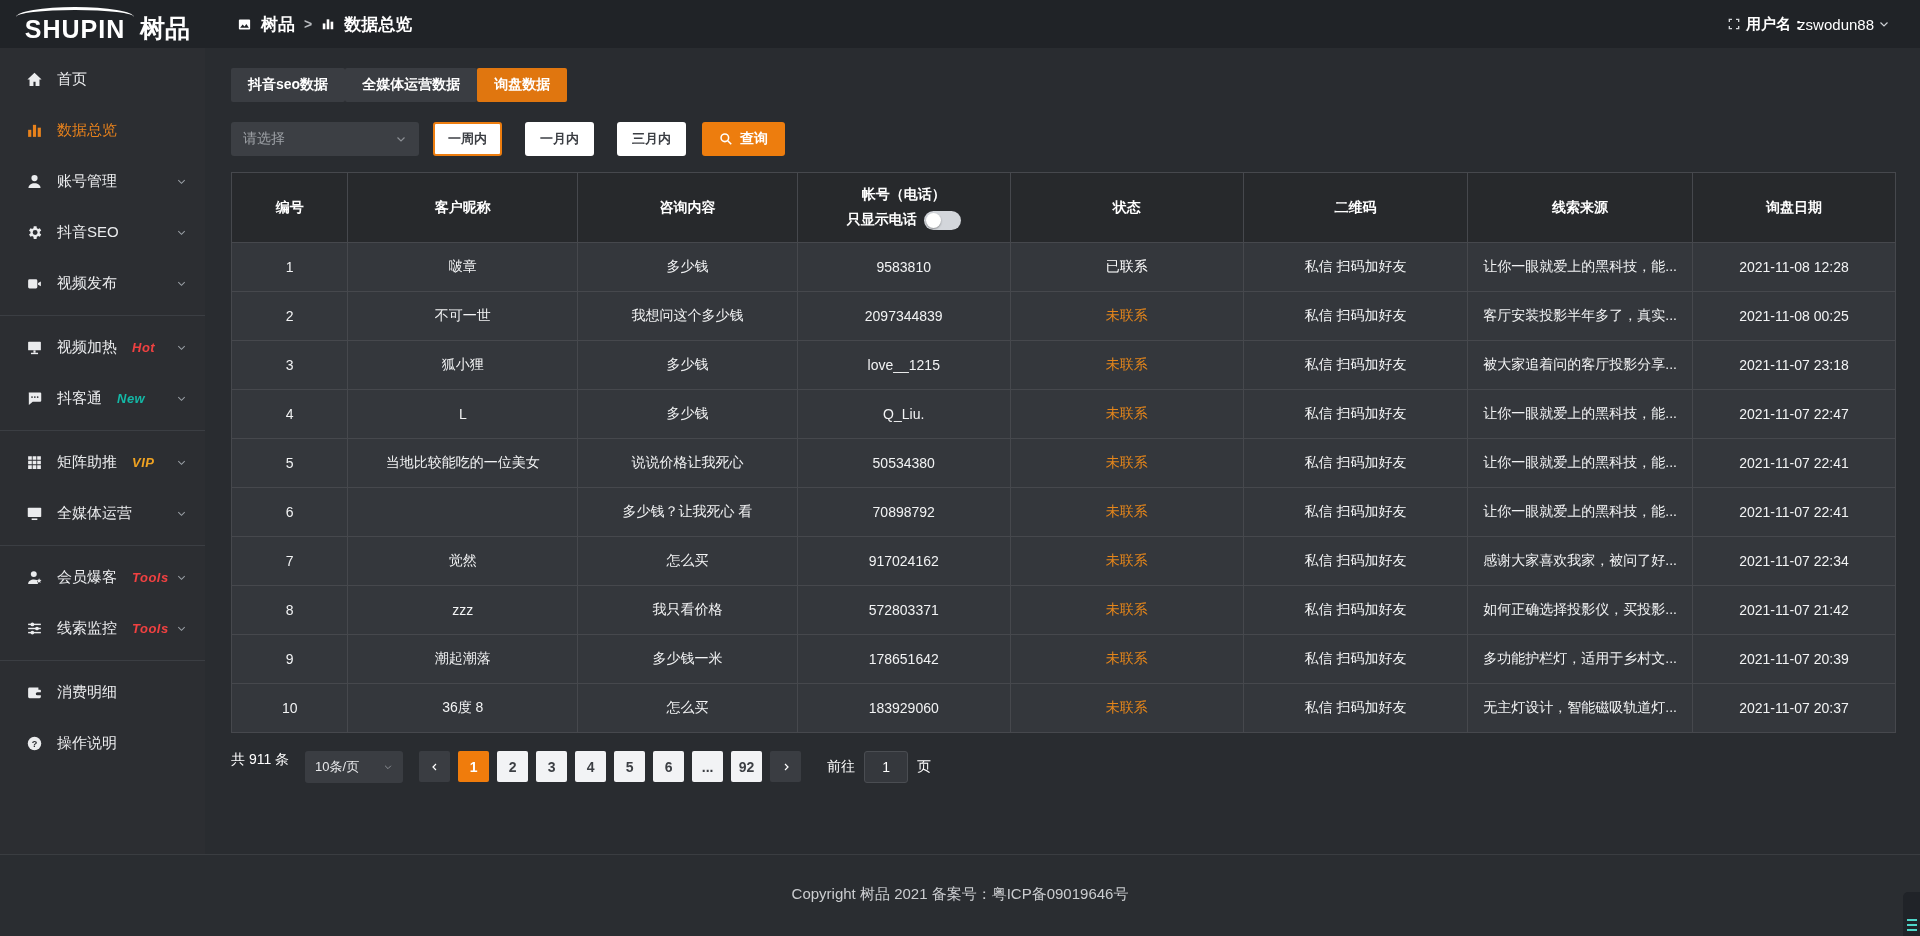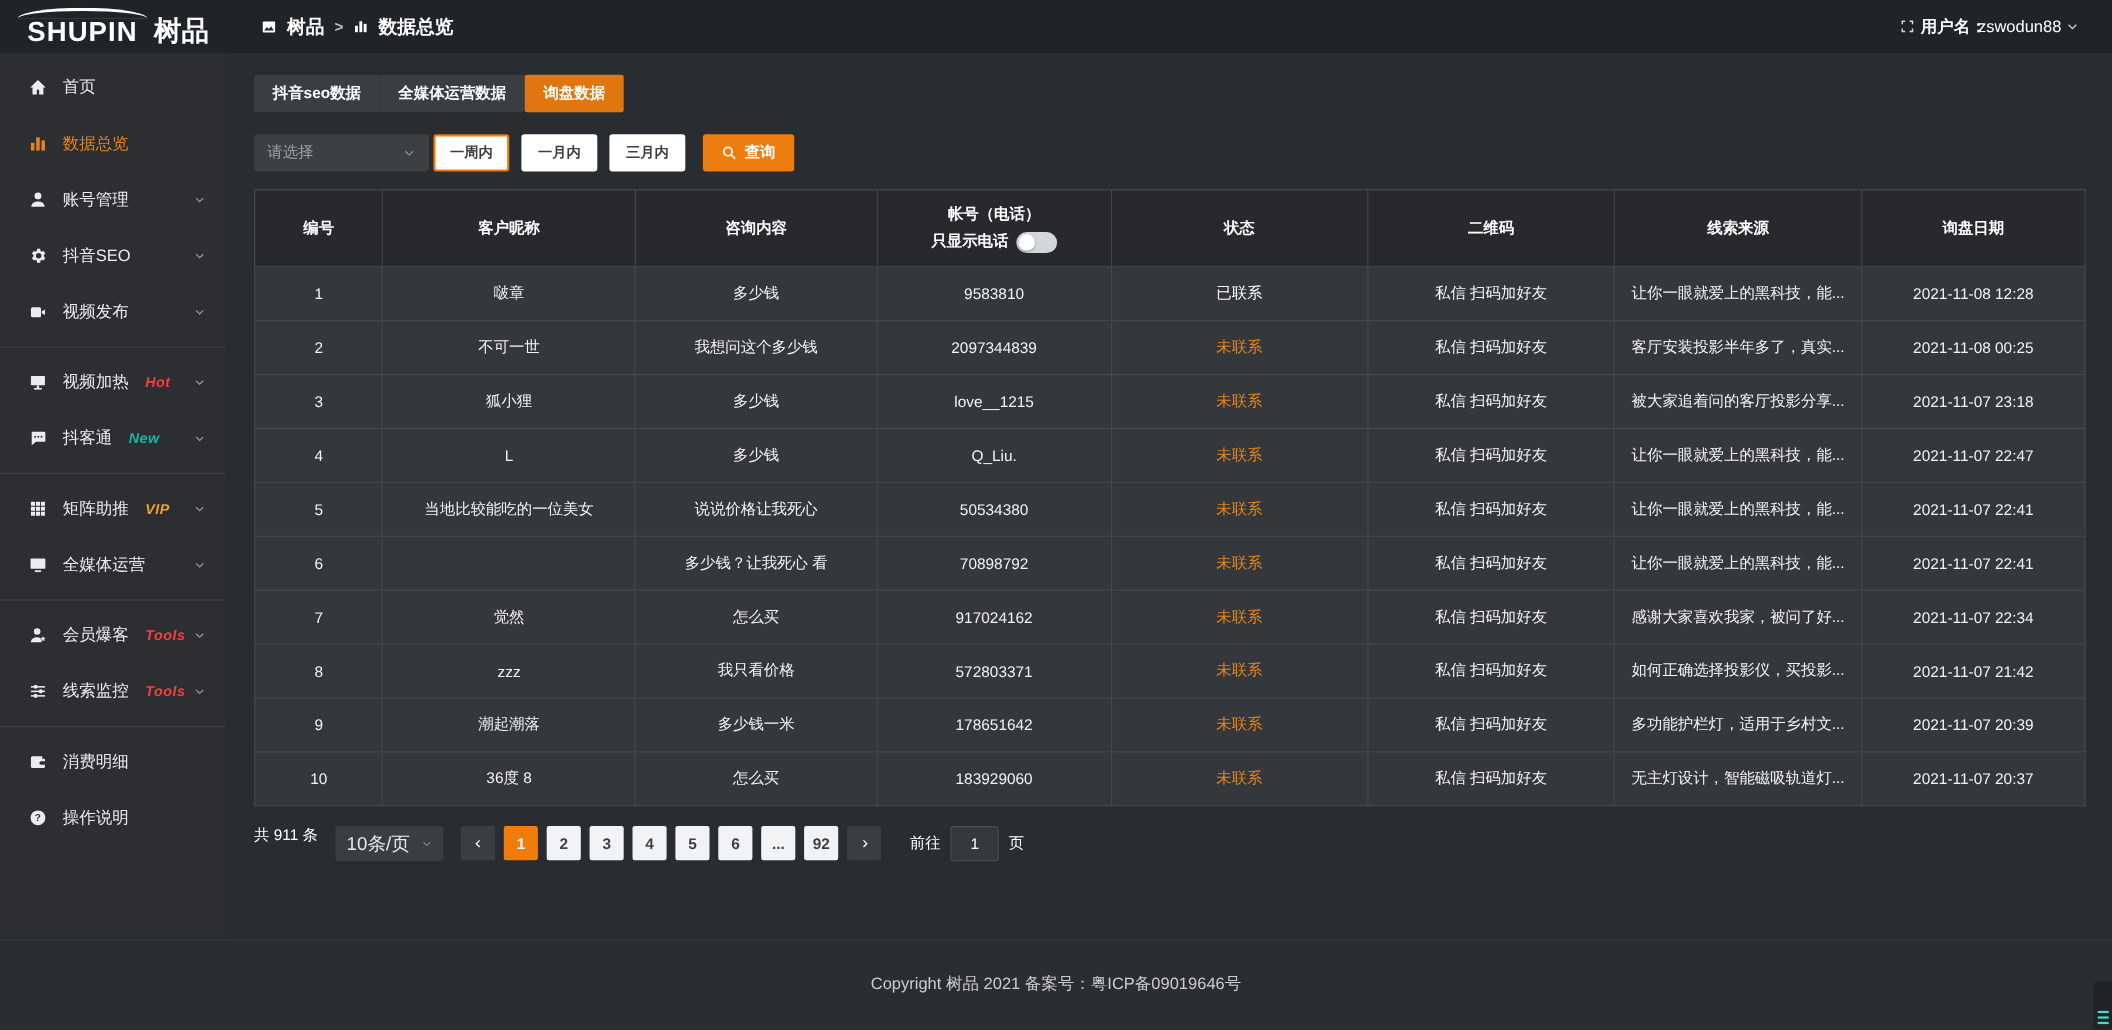--- a/index.html
+++ b/index.html
@@ -39,24 +39,24 @@
 
   
   .main { flex:1; background:#292c30; padding:12px 24px 0 26px; }
 
   .tabs { display:flex; margin:8px 0 20px; }
   .tab { height:34px; padding:0 17px; display:flex; align-items:center; background:#3a3d42;
          color:#fff; font-size:14px; font-weight:bold; border-radius:2px; cursor:pointer; }
   .tab.active { background:#e0760f; }
 
   .filters { display:flex; align-items:center; margin-bottom:16px; }
-  .select { width:159px; height:34px; background:#3c3f44; border-radius:3px; display:flex;
+  .select { width:188px; height:34px; background:#3c3f44; border-radius:3px; display:flex;
             align-items:center; justify-content:space-between; padding:0 12px; color:#9da1a6;
             font-size:14px; cursor:pointer; }
-  .range-group { display:flex; gap:11px; margin-left:4px; }
+  .range-group { display:flex; gap:23px; margin-left:14px; }
   .btn-range { height:34px; padding:0 13px; background:#fff; color:#3c3f44; font-size:13px;
                font-weight:bold; border-radius:3px; display:flex; align-items:center;
                border:2px solid #fff; cursor:pointer; }
   .btn-range.active { border-color:#ed7d0f; }
   .btn-query { height:34px; padding:0 17px; margin-left:16px; background:#ed7d0e; color:#fff;
                font-size:14px; font-weight:bold; border-radius:3px; display:flex; gap:7px;
                align-items:center; cursor:pointer; }
 
   table.data { width:100%; border-collapse:collapse; background:#34373c; border:1px solid #46484d; }
   table.data th, table.data td { border:1px solid #46484d; text-align:center; }
@@ -64,21 +64,21 @@
   table.data td { height:49px; font-size:14px; color:#f2f3f4; }
   .th-sub { display:flex; align-items:center; justify-content:center; gap:7px; margin-top:7px; font-weight:bold; }
   .switch { width:37px; height:19px; border-radius:10px; background:#d3d6db; position:relative; cursor:pointer; }
   .switch::after { content:''; position:absolute; width:15px; height:15px; border-radius:50%;
                    background:#fff; left:2px; top:2px; box-shadow:0 1px 2px rgba(0,0,0,.35); }
   .cell-link { color:#e6861a; cursor:pointer; white-space:nowrap; }
 
   .pagination { display:flex; margin-top:18px; font-size:14px; }
   .pg-total { margin-right:16px; }
   .pg-size { width:98px; height:32px; background:#3a3d42; border-radius:3px; display:flex;
-             align-items:center; justify-content:space-between; padding:0 10px; font-size:17px;
+             align-items:center; justify-content:space-between; padding:0 10px; font-size:13px;
              color:#e6e7e9; cursor:pointer; margin-right:16px; }
   .pg-btn { min-width:31px; height:31px; border-radius:2px; display:flex; align-items:center;
             justify-content:center; font-size:14px; font-weight:bold; cursor:pointer;
             margin-right:8px; padding:0 5px; }
   .pg-arrow { background:#3a3d42; color:#fff; }
   .pg-arrow svg { width:12px; height:12px; stroke:#fff; stroke-width:2.4; fill:none; }
   .pg-num { background:#f2f3f5; color:#3c3f44; }
   .pg-num.active { background:#f07c0c; color:#fff; }
   .pg-goto { display:flex; align-items:center; gap:9px; margin-left:18px; }
   .pg-input { width:44px; height:32px; background:#35383d; border:1px solid #4a4d52;

